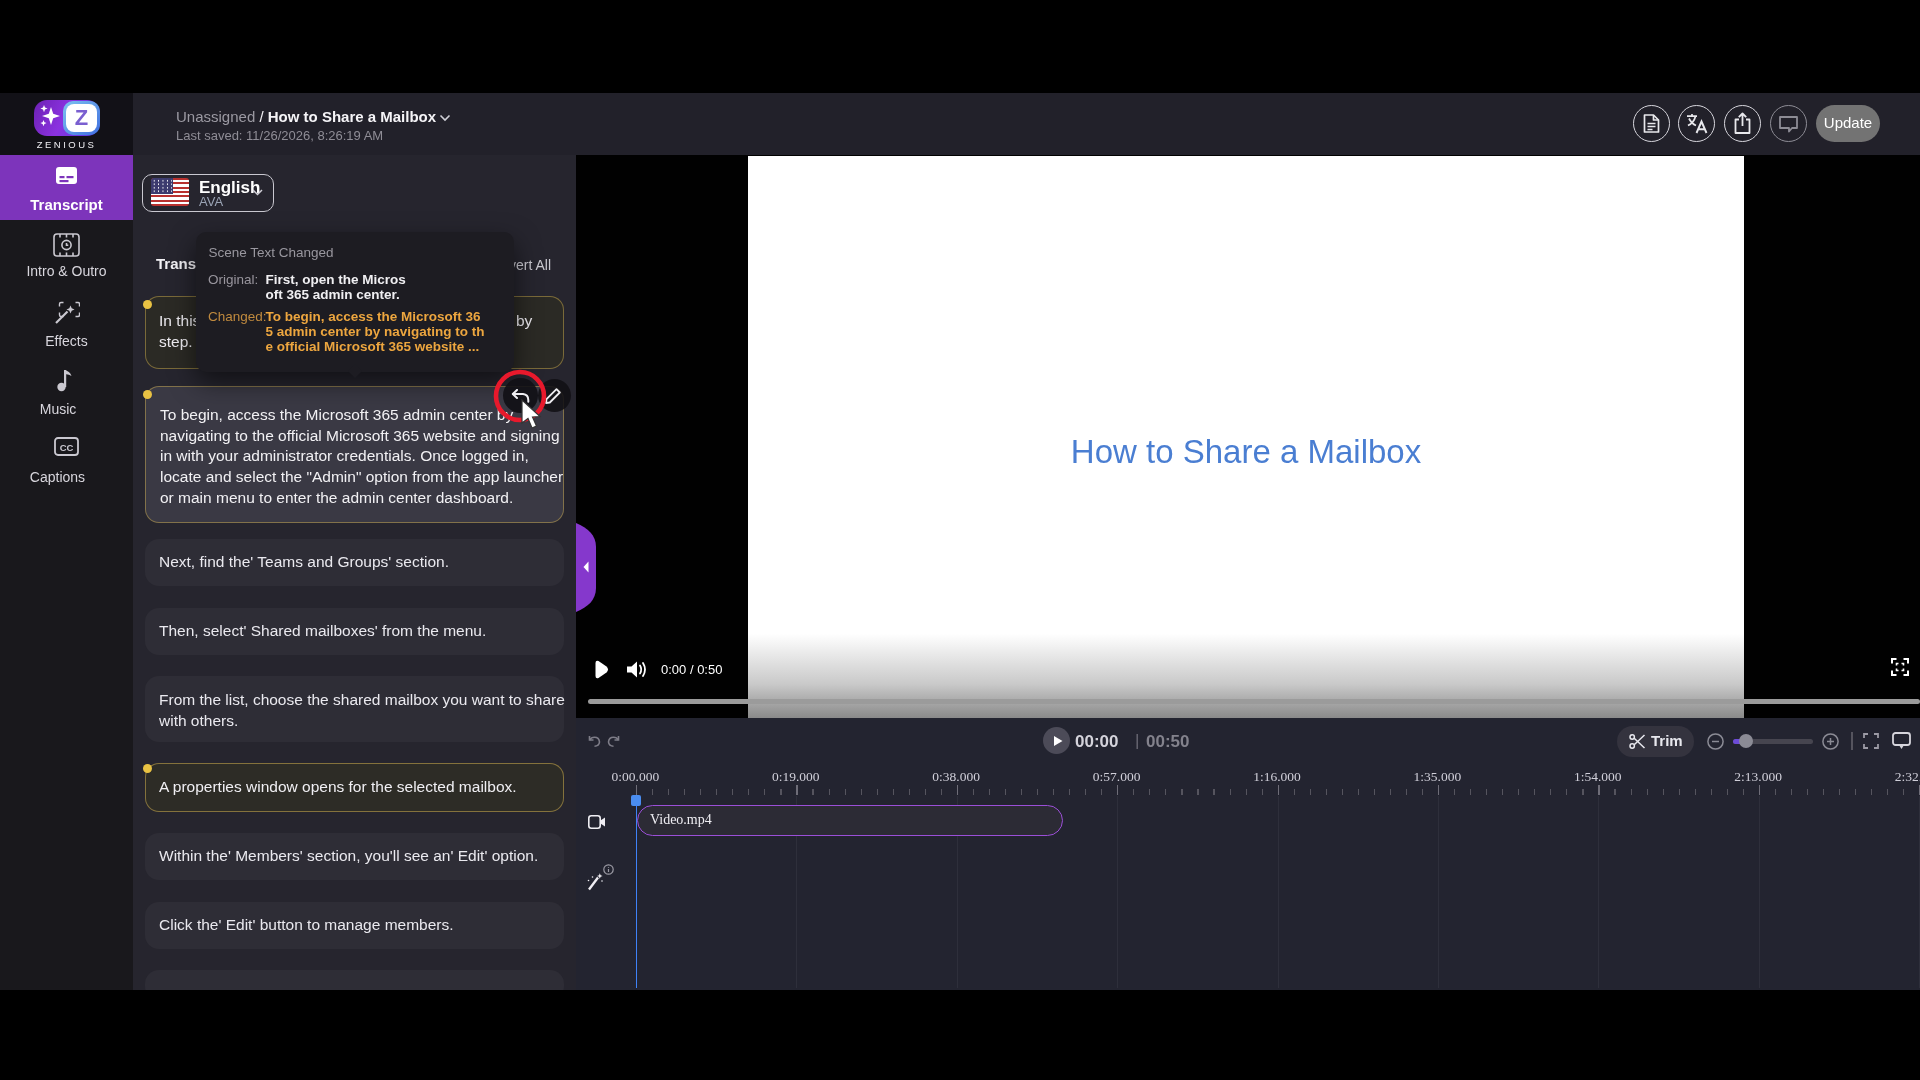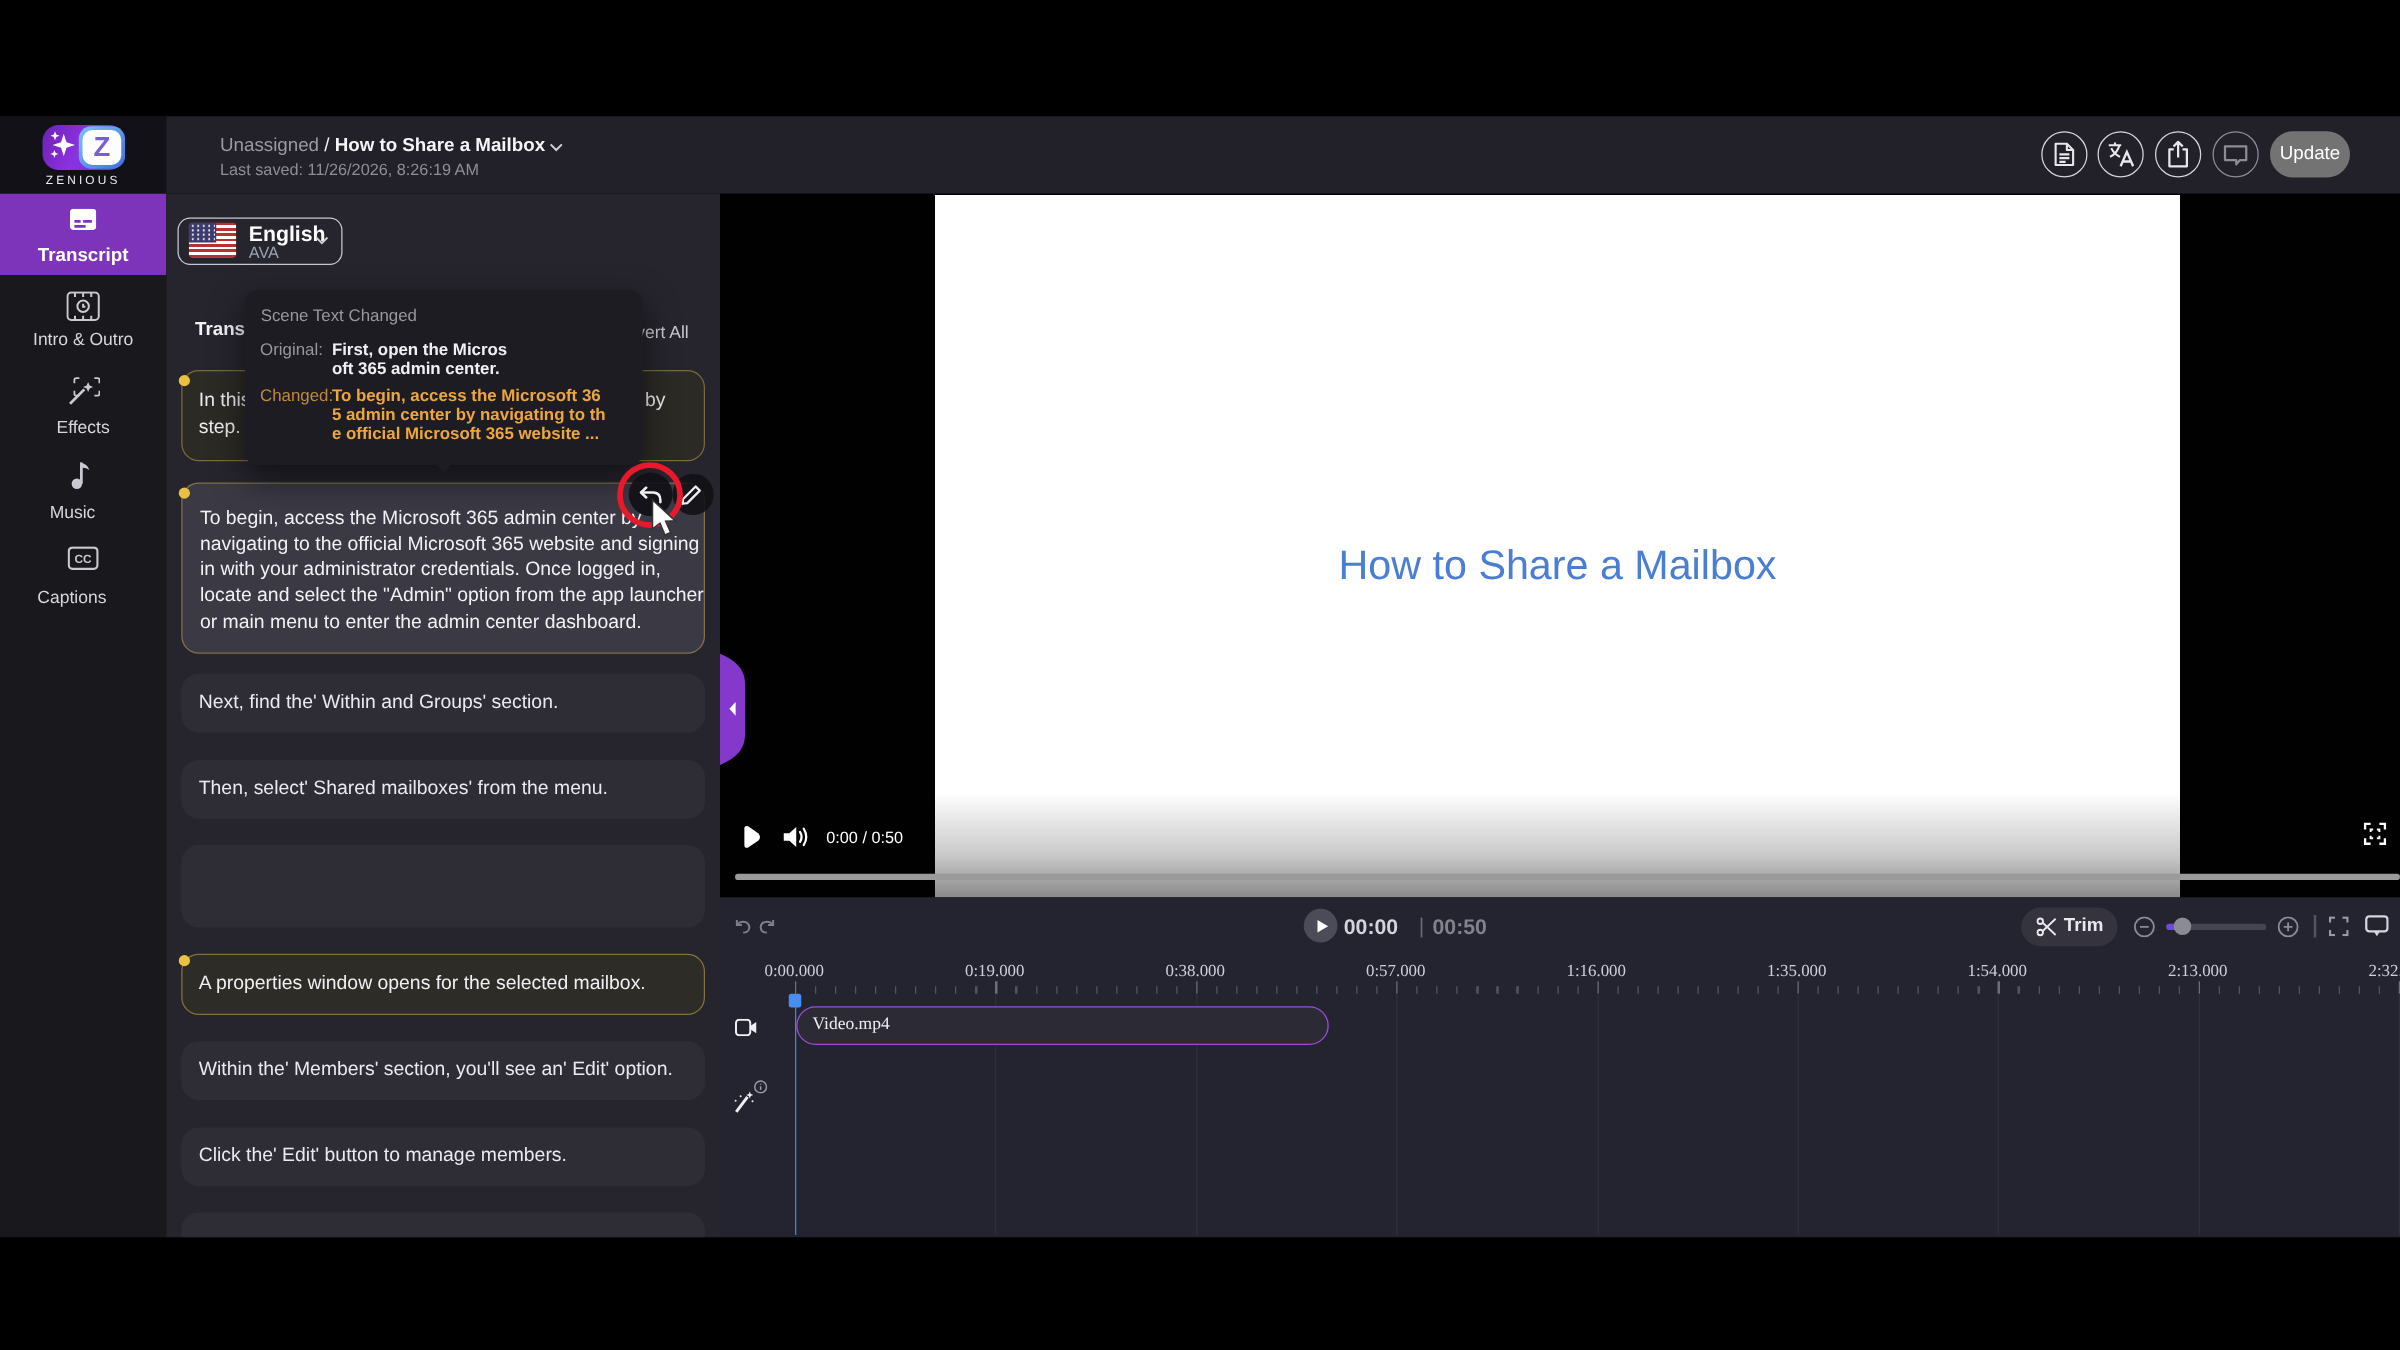--- a/index.html
+++ b/index.html
@@ -309,26 +309,27 @@
   <div class="abs" style="left:26px;top:157px;font-size:15.5px;color:#eceaef;">In this</div>
   <div class="abs" style="left:383px;top:157px;font-size:15.5px;color:#eceaef;">by</div>
   <div class="abs" style="left:26px;top:178px;font-size:15.5px;color:#eceaef;">step.</div>
   <div class="abs" style="left:10px;top:144.5px;width:9px;height:9px;border-radius:50%;background:#e9c243;"></div>
 
   <div class="abs" style="left:12px;top:231px;width:419px;height:137px;border-radius:14px;border:1px solid rgba(220,183,82,0.45);background:#3a3944;"></div>
   <div class="abs" style="left:27px;top:250px;font-size:15.5px;line-height:20.7px;color:#f2f1f4;">To begin, access the Microsoft 365 admin center by<br>navigating to the official Microsoft 365 website and signing<br>in with your administrator credentials. Once logged in,<br>locate and select the "Admin" option from the app launcher<br>or main menu to enter the admin center dashboard.</div>
   <div class="abs" style="left:10px;top:234.5px;width:9px;height:9px;border-radius:50%;background:#e9c243;"></div>
 
   <div class="abs" style="left:12px;top:384px;width:419px;height:47px;border-radius:14px;background:#2e2d36;"></div>
-  <div class="abs" style="left:26px;top:398px;font-size:15.5px;color:#eae9ef;">Next, find the' Within and Groups' section.</div>
+  <div class="abs" style="left:26px;top:398px;font-size:15.5px;color:#eae9ef;">Next, find the' Teams and Groups' section.</div>
 
   <div class="abs" style="left:12px;top:452.5px;width:419px;height:47px;border-radius:14px;background:#2e2d36;"></div>
   <div class="abs" style="left:26px;top:466.5px;font-size:15.5px;color:#eae9ef;">Then, select' Shared mailboxes' from the menu.</div>
 
   <div class="abs" style="left:12px;top:521px;width:419px;height:66px;border-radius:14px;background:#2e2d36;"></div>
+  <div class="abs" style="left:26px;top:534px;font-size:15.5px;line-height:21px;color:#eae9ef;">From the list, choose the shared mailbox you want to share<br>with others.</div>
 
   <div class="abs" style="left:12px;top:608px;width:419px;height:49px;border-radius:14px;border:1px solid rgba(220,183,82,0.5);background:#2d2c26;"></div>
   <div class="abs" style="left:26px;top:623px;font-size:15.5px;color:#f0eff3;">A properties window opens for the selected mailbox.</div>
   <div class="abs" style="left:10px;top:609px;width:9px;height:9px;border-radius:50%;background:#e9c243;"></div>
 
   <div class="abs" style="left:12px;top:678px;width:419px;height:47px;border-radius:14px;background:#2e2d36;"></div>
   <div class="abs" style="left:26px;top:692px;font-size:15.5px;color:#eae9ef;">Within the' Members' section, you'll see an' Edit' option.</div>
 
   <div class="abs" style="left:12px;top:746.5px;width:419px;height:47px;border-radius:14px;background:#2e2d36;"></div>
   <div class="abs" style="left:26px;top:760.5px;font-size:15.5px;color:#eae9ef;">Click the' Edit' button to manage members.</div>

